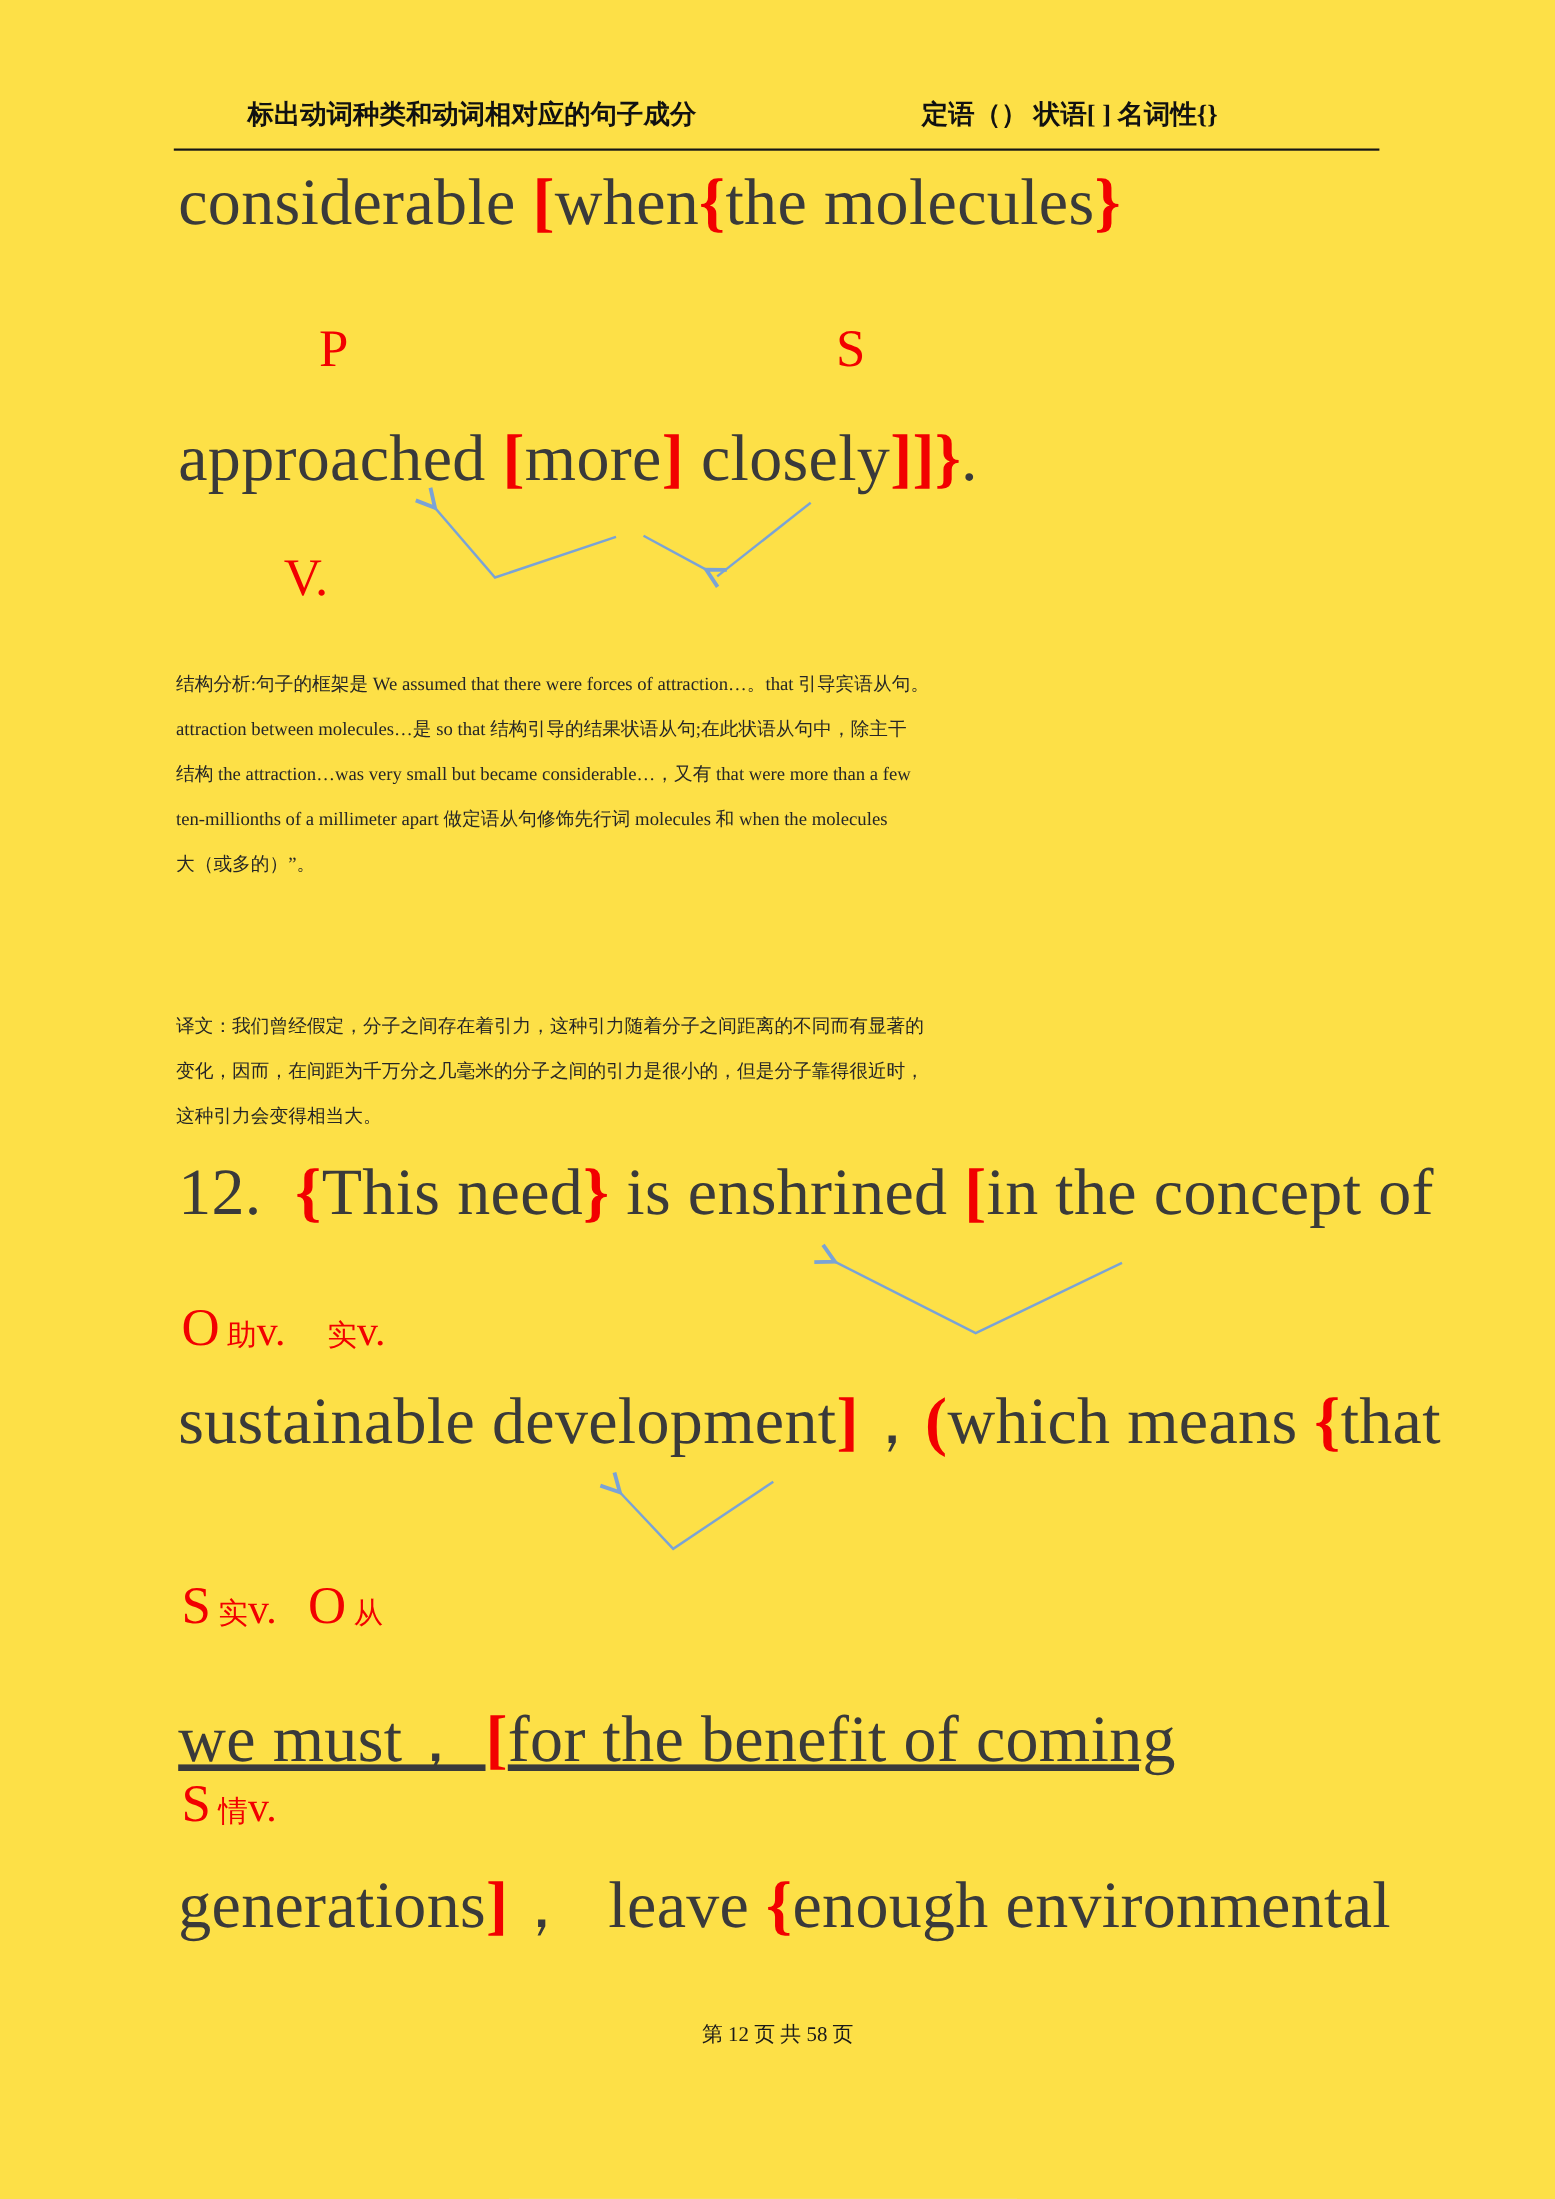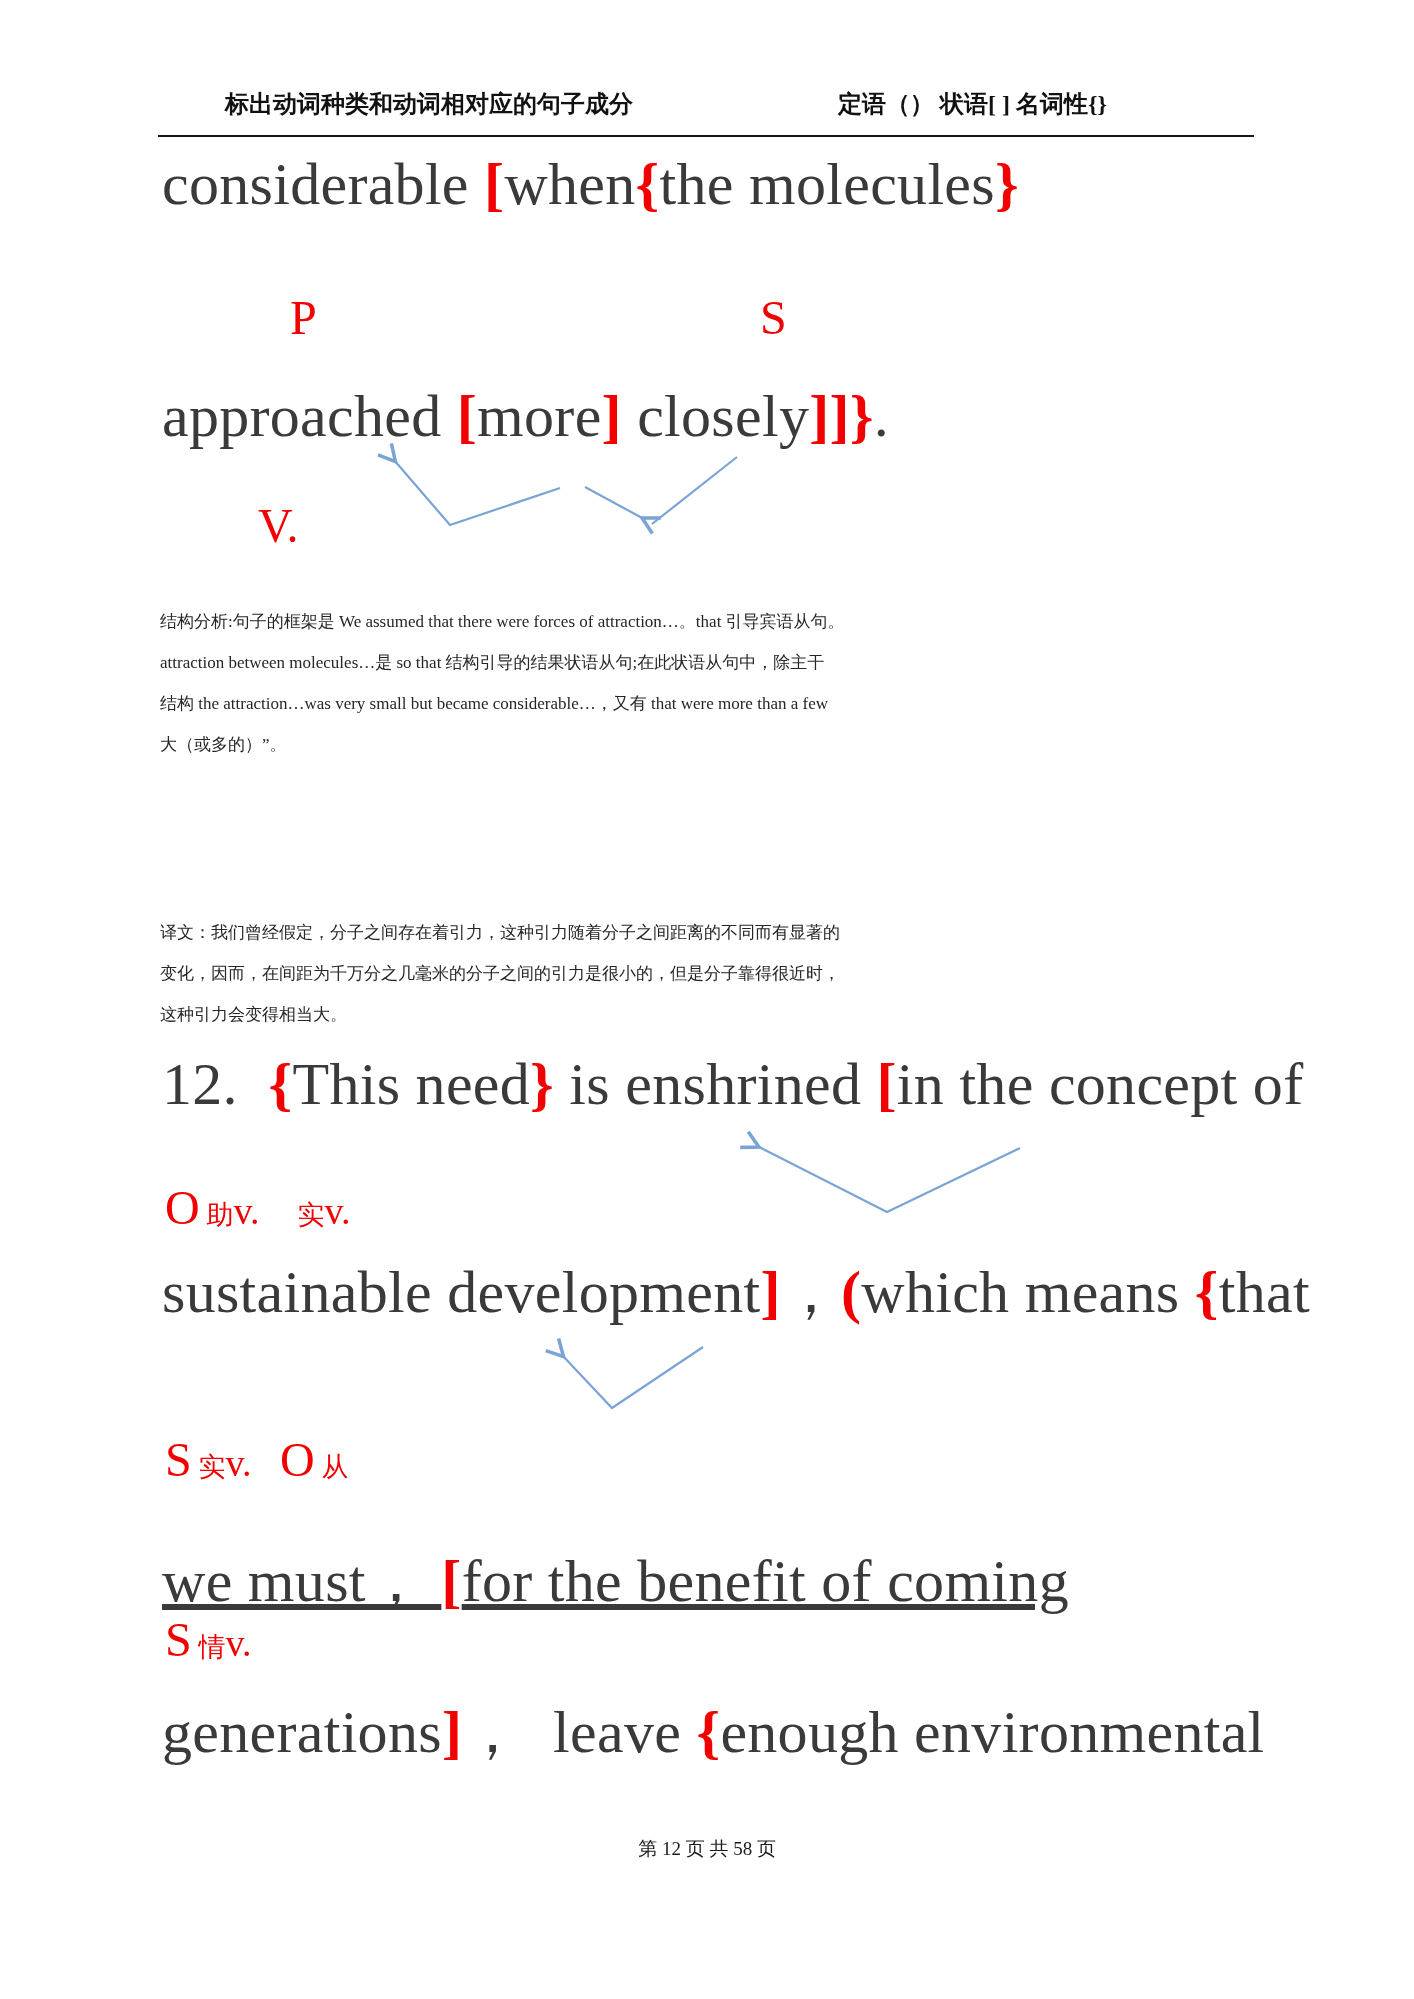--- a/index.html
+++ b/index.html
@@ -1,19 +1,19 @@
 <!DOCTYPE html>
 <html><head>
 <meta charset="utf-8">
 <style>
   html,body{margin:0;padding:0;background:#e8e8e8;}
   .page{
     position:relative;
     width:1414px;height:1999px;
-    background:#ffffff;
+    background:#fde047;
     margin:0 auto;
     font-family:"Liberation Serif", serif;
     overflow:hidden;
   }
   
   .hdr{position:absolute;top:88px;font-size:24px;font-weight:700;color:#111;white-space:pre;}
   .hdr-left{left:225px;}
   .hdr-right{left:838px;}
   .hdr-rule{position:absolute;left:158px;top:135px;width:1096px;height:2px;background:#161616;}
   
@@ -46,20 +46,21 @@
   <div class="bigline" style="top:150px;"><span class="seg-dark">considerable </span><span class="seg-red">[</span><span class="seg-dark">when</span><span class="seg-red">{</span><span class="seg-dark">the molecules</span><span class="seg-red">}</span></div>
   <div class="red-label" style="left:290px;top:290px;">P</div>
   <div class="red-label" style="left:760px;top:290px;">S</div>
   <div class="bigline" style="top:382px;"><span class="seg-dark">approached </span><span class="seg-red">[</span><span class="seg-dark">more</span><span class="seg-red">]</span><span class="seg-dark"> closely</span><span class="seg-red">]]}</span><span class="seg-dark">.</span></div>
   <div class="red-label" style="left:258px;top:498px;">V.</div>
 
   <div class="para" style="top:601px;">
       <div>结构分析:句子的框架是 We assumed that there were forces of attraction…。that 引导宾语从句。</div>
       <div>attraction between molecules…是 so that 结构引导的结果状语从句;在此状语从句中，除主干</div>
       <div>结构 the attraction…was very small but became considerable…，又有 that were more than a few</div>
+      <div>ten-millionths of a millimeter apart 做定语从句修饰先行词 molecules 和 when the molecules</div>
       <div>大（或多的）”。</div>
     </div>
 
   <div class="para" style="top:912px;">
       <div>译文：我们曾经假定，分子之间存在着引力，这种引力随着分子之间距离的不同而有显著的</div>
       <div>变化，因而，在间距为千万分之几毫米的分子之间的引力是很小的，但是分子靠得很近时，</div>
       <div>这种引力会变得相当大。</div>
     </div>
 
   <div class="bigline" style="top:1050px;"><span class="seg-dark">12.  </span><span class="seg-red">{</span><span class="seg-dark">This need</span><span class="seg-red">}</span><span class="seg-dark"> is enshrined </span><span class="seg-red">[</span><span class="seg-dark">in the concept of</span></div>

